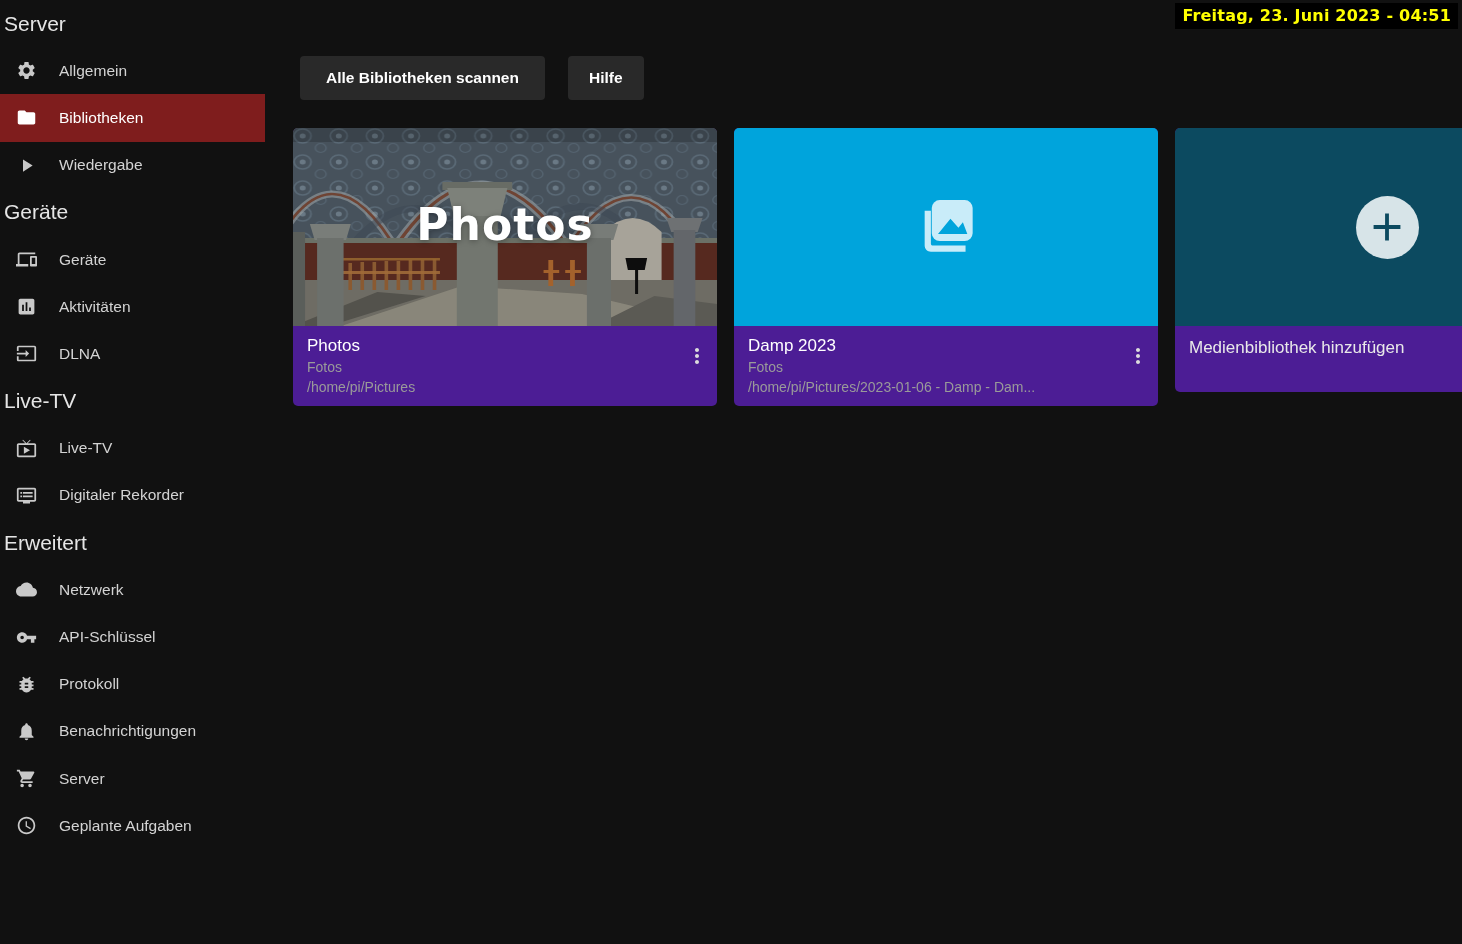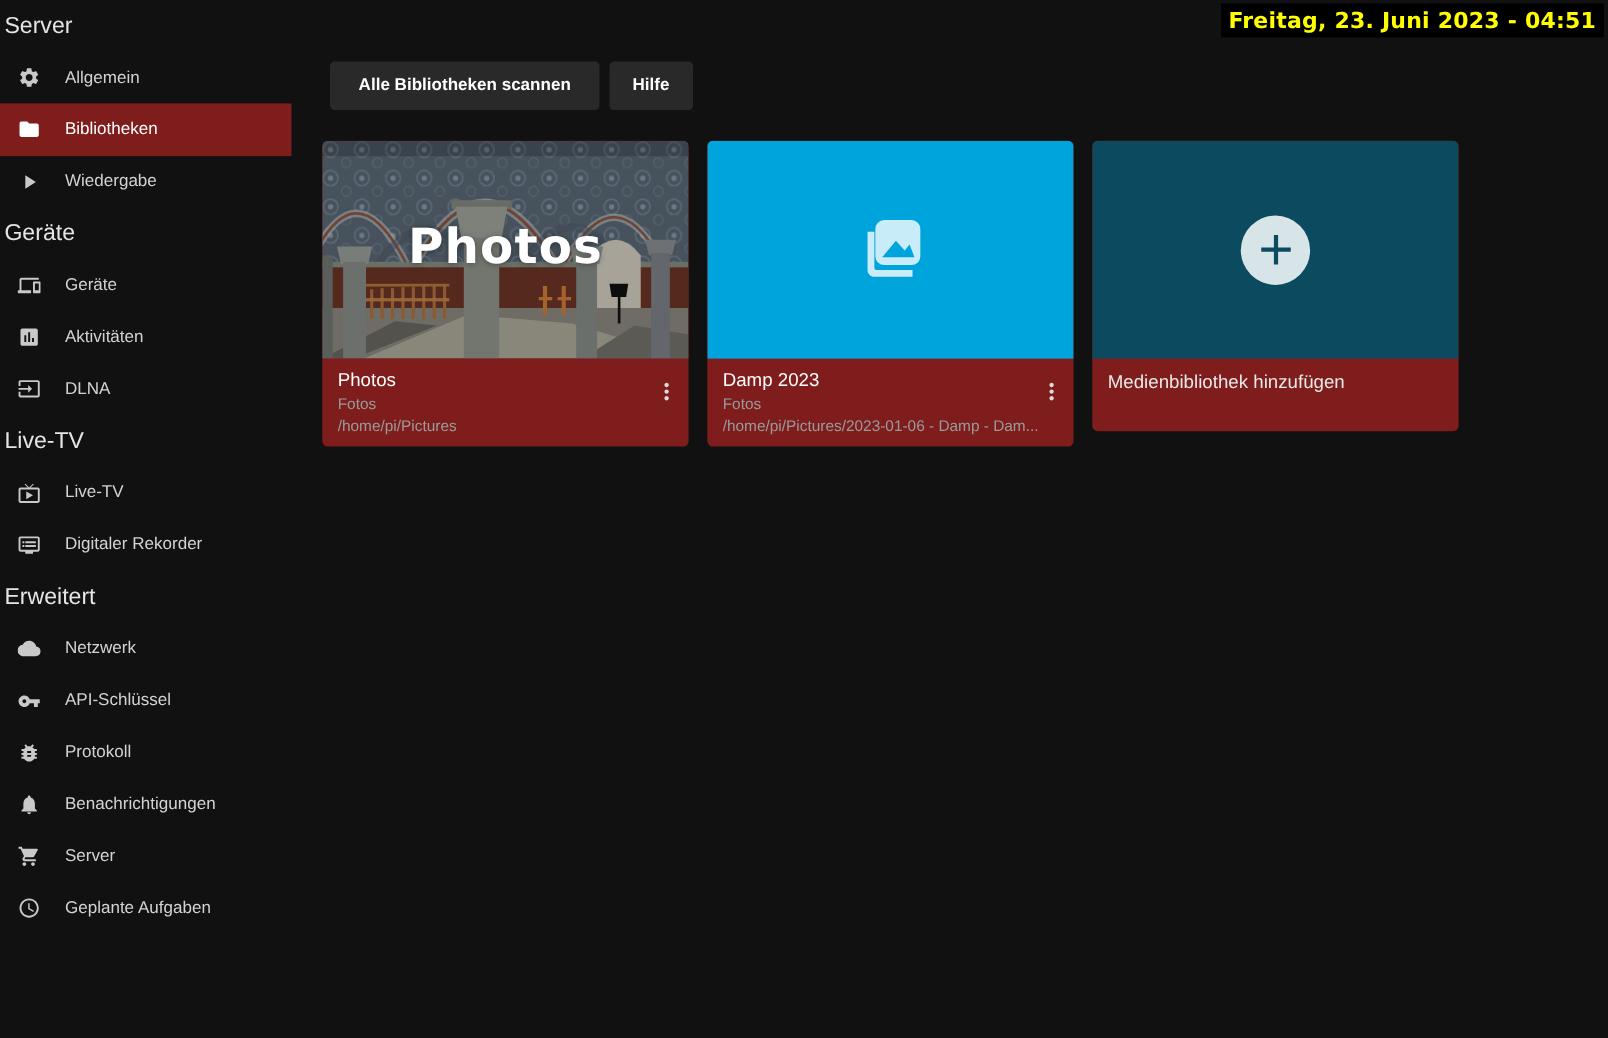--- a/index.html
+++ b/index.html
@@ -9,49 +9,49 @@
     font-family:"Liberation Sans","DejaVu Sans",sans-serif;
     color:#d5d5d5;
     position:relative;
   }
 
   
   .osd-clock {
     position:absolute; top:3px; right:4px;
     background:#000; color:#ffff00;
     font-family:"DejaVu Sans",sans-serif;
-    font-weight:bold; font-size:20px;
+    font-weight:bold; font-size:16px;
     padding:3px 7px 4px; z-index:50;
     letter-spacing:.2px;
   }
 
   
   .sidebar { position:absolute; left:0; top:0; width:265px; height:944px; background:#111111; }
   .srow { height:47.2px; display:flex; align-items:center; }
   .srow.header { padding-left:4px; font-size:21px; color:#e5e5e5; font-weight:400; }
   .srow.item { cursor:pointer; color:#d3d3d3; font-size:15.5px; }
   .srow.item .ic { width:24px; height:24px; margin-left:14px; display:flex; align-items:center; justify-content:center; flex:none; }
   .srow.item .ic svg { width:21px; height:21px; fill:#c9c9c9; }
   .srow.item .lbl { margin-left:21px; white-space:nowrap; }
   .srow.item.selected { background:#7f1d1d; color:#ffffff; }
   .srow.item.selected .ic svg { fill:#ffffff; }
 
   
   .main { position:absolute; left:265px; right:0; top:0; bottom:0; }
-  .toolbar { padding:56px 0 0 35px; display:flex; gap:9px; }
+  .toolbar { padding:56px 0 0 35px; display:flex; gap:23px; }
   .btn {
     height:44px; background:#292929; color:#fff; border:none; border-radius:4px;
     font-family:inherit; font-weight:bold; font-size:15.5px; cursor:pointer;
     padding:0 26px;
   }
   .btn.small { padding:0 21px; }
 
   .cards { padding:28px 0 0 28px; display:flex; gap:17px; align-items:flex-start; }
   .card {
-    width:333px; background:#7f1d1d; border-radius:5px; overflow:hidden;
+    width:424px; background:#4c1d95; border-radius:5px; overflow:hidden;
     position:relative; cursor:pointer; flex:none;
   }
   .cover { height:198px; position:relative; display:flex; align-items:center; justify-content:center; overflow:hidden; }
   .cover svg.scene { position:absolute; inset:0; width:100%; height:100%; }
   .cover-title {
     position:relative; z-index:2; color:#fff;
     font-family:"DejaVu Sans",sans-serif; font-weight:bold; font-size:44px;
     text-shadow:0 1px 6px rgba(0,0,0,.35); margin-top:-6px; letter-spacing:1px;
   }
   .cover.blue { background:#00a4dc; }

